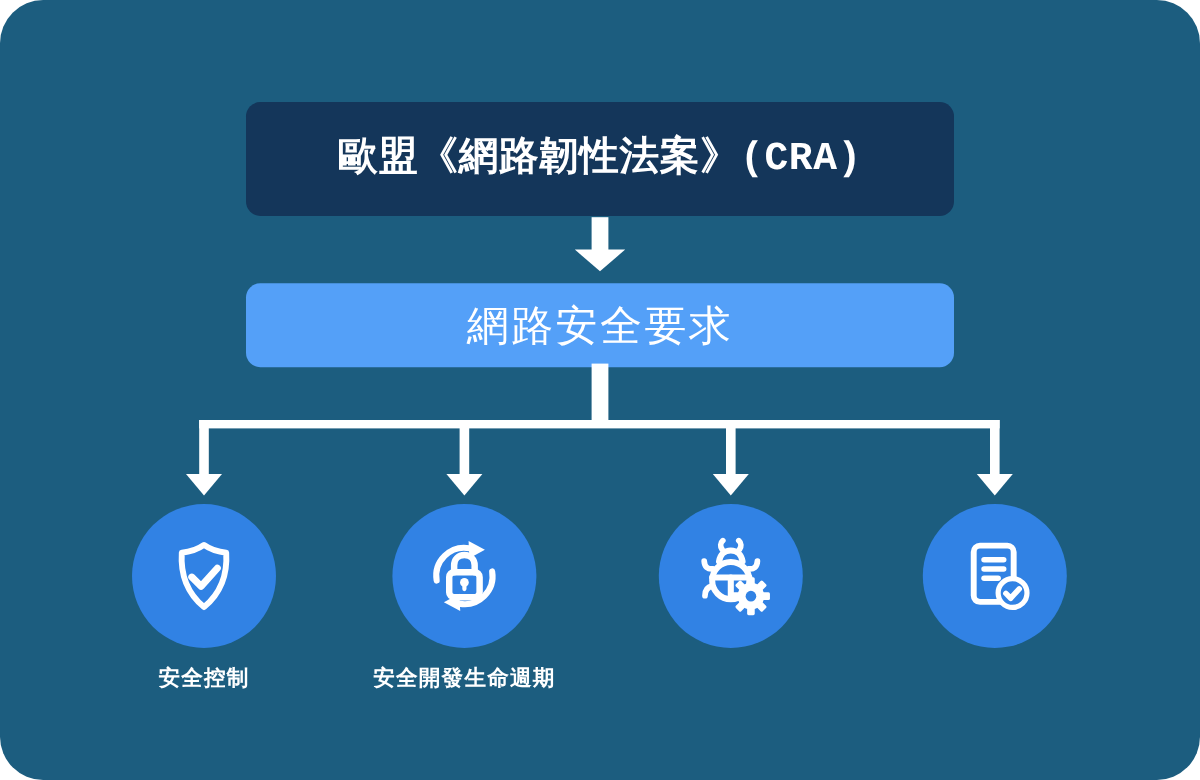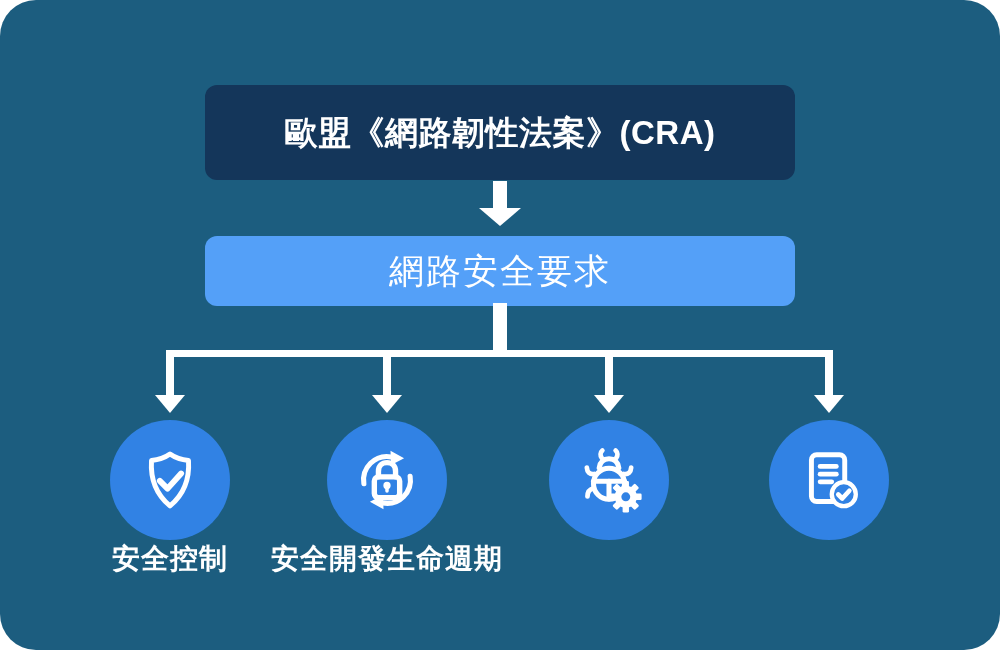--- a/index.html
+++ b/index.html
@@ -11,20 +11,21 @@
     position:relative;width:1000px;height:650px;
     background:var(--bg,#1c5d7f);
     border-radius:36px;overflow:hidden;
   }
   
   .header-box{
     position:absolute;left:205px;top:85px;width:590px;height:95px;
     background:var(--navy,#14365a);border-radius:12px;
     display:flex;flex-direction:column;align-items:center;justify-content:center;
     color:var(--text,#ffffff);
+    font-family:Liberation Mono, monospace;
   }
   .header-title{font-size:33px;font-weight:700;line-height:1.15;letter-spacing:.5px;}
   .header-subtitle{font-size:25px;font-weight:400;margin-top:3px;letter-spacing:.5px;}
   
   .req-box{
     position:absolute;left:205px;top:236px;width:590px;height:70px;
     background:var(--blue,#54a0f8);border-radius:12px;
     display:flex;align-items:center;justify-content:center;color:var(--text,#ffffff);
   }
   .req-label{font-size:35px;font-weight:400;letter-spacing:2px;}
@@ -36,21 +37,21 @@
     position:absolute;top:420px;width:220px;
     display:flex;flex-direction:column;align-items:center;
   }
   .item-0{left:60px}.item-1{left:277px}.item-2{left:499px}.item-3{left:719px}
   .icon-circle{
     width:120px;height:120px;border-radius:50%;
     background:var(--circle,#3182e4);
     display:flex;align-items:center;justify-content:center;
   }
   .item-label{
-    font-size:28px;font-weight:700;color:var(--text,#ffffff);
+    margin-top:13px;font-size:18px;font-weight:700;color:var(--text,#ffffff);
     white-space:nowrap;letter-spacing:1px;
   }
   .icon-stroke{fill:none;stroke:#ffffff;stroke-linecap:round;stroke-linejoin:round;}
   .icon-fill{fill:#ffffff;}
   .hole{fill:var(--circle,#3182e4);}
 </style>
 </head>
 <body>
 
 <div class="canvas">

